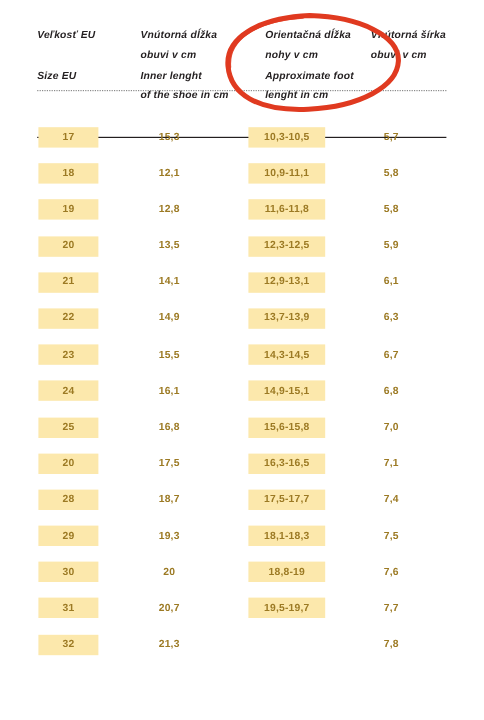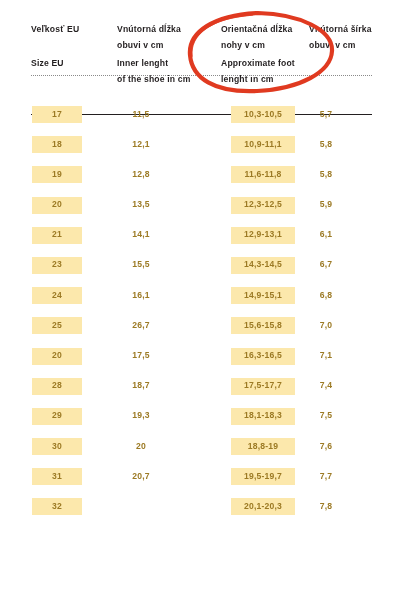--- a/index.html
+++ b/index.html
@@ -31,20 +31,21 @@
     height: 70px;
   }
   .hcell {
     position: absolute;
     font-weight: bold;
     font-size: 8.6px;
     line-height: 15.5px;
     color: #231f20;
     letter-spacing: 0.02em;
     white-space: pre-line;
+    font-style: italic;
   }
   .hcell.sk  { top: 0px; }
   .hcell.en  { top: 34px; }
 
   .col1 { left: 31px;  width: 92px; }
   .col2 { left: 117px; width: 100px; }
   .col3 { left: 221px; width: 100px; }
   .col4 { left: 309px; width: 95px; }
 
   .rule-dotted {
@@ -93,21 +94,20 @@
   }
   .cell.c2 {
     left: 112px;
     width: 58px;
     background: transparent;
   }
   .cell.c3 {
     left: 207px;
     width: 64px;
     background: #fce8ac;
-    margin-left: 24px;
   }
   .cell.c4 {
     left: 303px;
     width: 46px;
     background: transparent;
     text-align: center;
   }
 
   
   .annotation {
@@ -142,21 +142,21 @@
     <div class="hcell sk col4">Vnútorná šírka
 obuvi v cm</div>
 
     <div class="rule-dotted"></div>
     <div class="rule-solid"></div>
   </div>
 
   <div class="table" id="table-body">
       <div class="row">
         <div class="cell c1">17</div>
-        <div class="cell c2">11,5</div>
+        <div class="cell c2">15,3</div>
         <div class="cell c3">10,3-10,5</div>
         <div class="cell c4">5,7</div>
       </div>
       <div class="row">
         <div class="cell c1">18</div>
         <div class="cell c2">12,1</div>
         <div class="cell c3">10,9-11,1</div>
         <div class="cell c4">5,8</div>
       </div>
       <div class="row">
@@ -171,34 +171,40 @@
         <div class="cell c3">12,3-12,5</div>
         <div class="cell c4">5,9</div>
       </div>
       <div class="row">
         <div class="cell c1">21</div>
         <div class="cell c2">14,1</div>
         <div class="cell c3">12,9-13,1</div>
         <div class="cell c4">6,1</div>
       </div>
       <div class="row">
+        <div class="cell c1">22</div>
+        <div class="cell c2">14,9</div>
+        <div class="cell c3">13,7-13,9</div>
+        <div class="cell c4">6,3</div>
+      </div>
+      <div class="row">
         <div class="cell c1">23</div>
         <div class="cell c2">15,5</div>
         <div class="cell c3">14,3-14,5</div>
         <div class="cell c4">6,7</div>
       </div>
       <div class="row">
         <div class="cell c1">24</div>
         <div class="cell c2">16,1</div>
         <div class="cell c3">14,9-15,1</div>
         <div class="cell c4">6,8</div>
       </div>
       <div class="row">
         <div class="cell c1">25</div>
-        <div class="cell c2">26,7</div>
+        <div class="cell c2">16,8</div>
         <div class="cell c3">15,6-15,8</div>
         <div class="cell c4">7,0</div>
       </div>
       <div class="row">
         <div class="cell c1">20</div>
         <div class="cell c2">17,5</div>
         <div class="cell c3">16,3-16,5</div>
         <div class="cell c4">7,1</div>
       </div>
       <div class="row">
@@ -220,21 +226,21 @@
         <div class="cell c4">7,6</div>
       </div>
       <div class="row">
         <div class="cell c1">31</div>
         <div class="cell c2">20,7</div>
         <div class="cell c3">19,5-19,7</div>
         <div class="cell c4">7,7</div>
       </div>
       <div class="row">
         <div class="cell c1">32</div>
-        <div class="cell c3">20,1-20,3</div>
+        <div class="cell c2">21,3</div>
         <div class="cell c4">7,8</div>
       </div>
     </div>
 
   <svg class="annotation" viewBox="0 0 403 600">
     <g>
       <path d="M 258 13
                C 300 14, 333 30, 332 51
                C 331 72, 300 89, 257 91
                C 214 93, 192 78, 190 55

